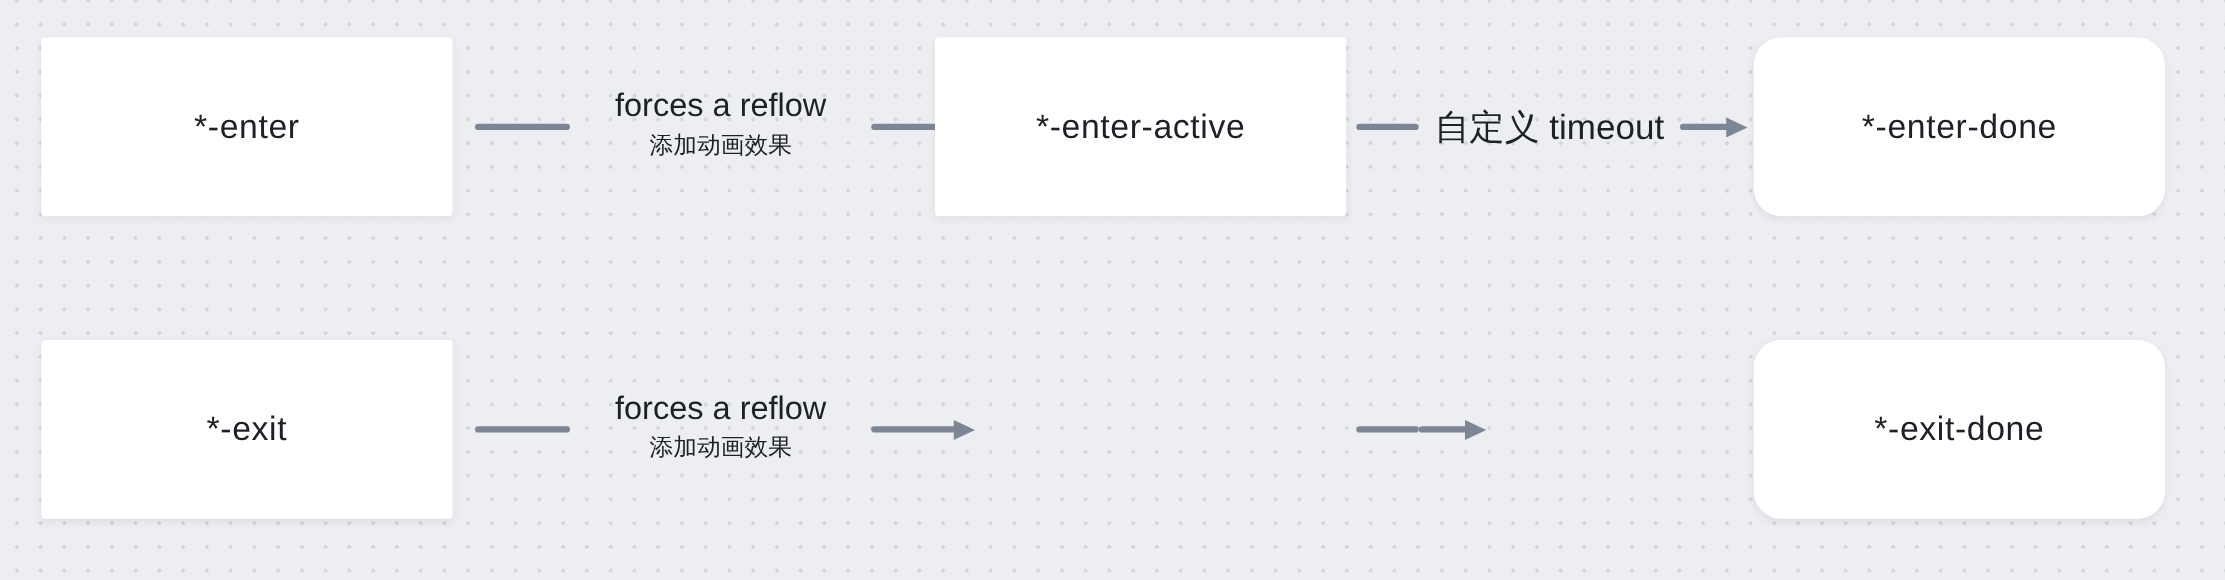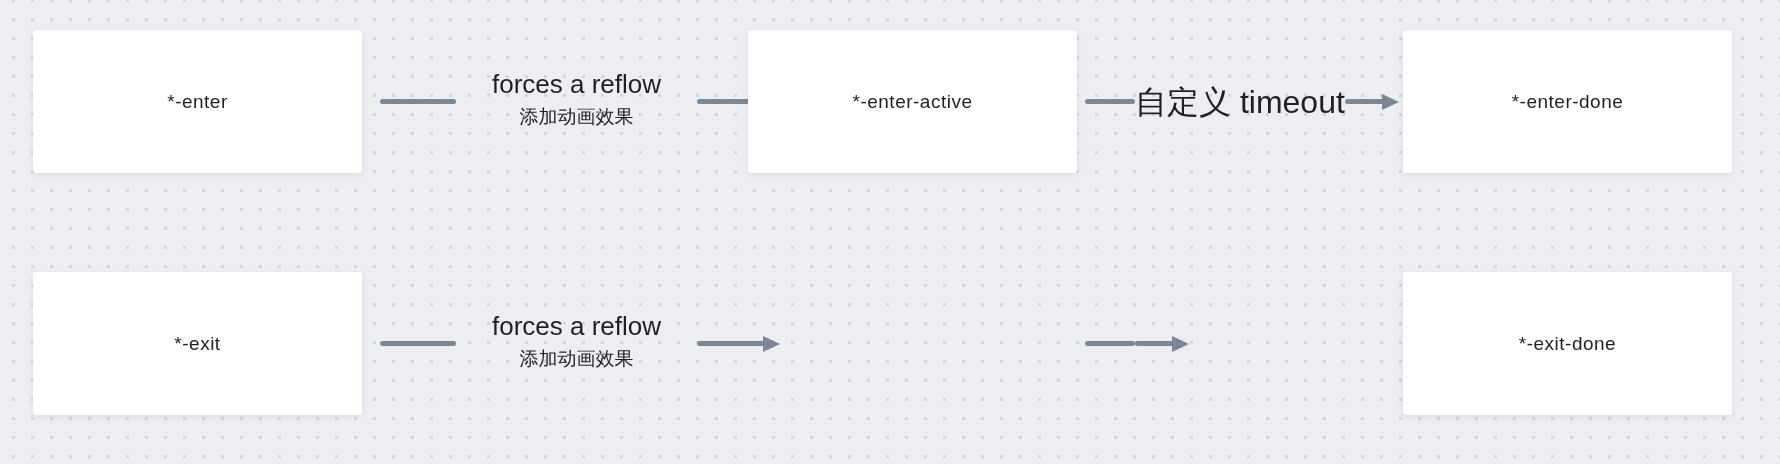--- a/index.html
+++ b/index.html
@@ -20,39 +20,39 @@
   .row-exit  { top: 272px; }
 
   .node {
     position: absolute; top: 0;
     width: 329px; height: 143px;
     background: var(--node, #ffffff);
     border-radius: 3px;
     box-shadow: 0 2px 6px rgba(80, 90, 110, 0.10);
     display: flex; align-items: center; justify-content: center;
   }
-  .c1 { left: 33px; } .c2 { left: 748px; } .c3 { left: 1403px; }
-  .node-label { font-size: 19px; letter-spacing: 0.5px; white-space: nowrap; }
+  .c1 { left: 33px; } .c2 { left: 748px; } .c3 { left: 1403px; border-radius: 22px; }
+  .node-label { font-size: 27px; letter-spacing: 0.5px; white-space: nowrap; }
 
   .connector {
     position: absolute; top: 0; height: 143px;
     display: flex; align-items: center;
     box-sizing: border-box;
   }
   .conn-a { left: 362px;  width: 383px; padding: 0 5px 0 18px; gap: 36px; }
   .conn-b { left: 1070px; width: 333px; padding: 0 5px 0 15px; }
 
   .seg { height: 5px; background: var(--arrow, #7d8694); border-radius: 3px; flex: none; }
   .conn-a .seg-lead { width: 76px; }
   .conn-b .seg-lead { width: 50px; }
 
   .conn-label { flex: 1; text-align: center; white-space: nowrap; }
   .conn-label .line-en { display: block; font-size: 26px; line-height: 31px; }
   .conn-label .line-zh { display: block; font-size: 19px; line-height: 34px; }
-  .conn-label .line-single { display: block; font-size: 32px; line-height: 32px; }
+  .conn-label .line-single { display: block; font-size: 28px; line-height: 32px; }
 
   .arrow { display: flex; align-items: center; flex: none; }
   .conn-a .arrow-line { width: 68px; }
   .conn-b .arrow-line { width: 39px; }
   .arrow-head {
     width: 0; height: 0; margin-left: -2px;
     border-top: 8px solid transparent;
     border-bottom: 8px solid transparent;
     border-left: 17px solid var(--arrow, #7d8694);
   }

